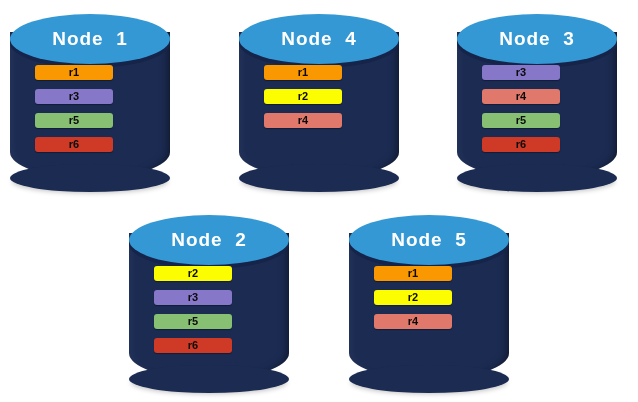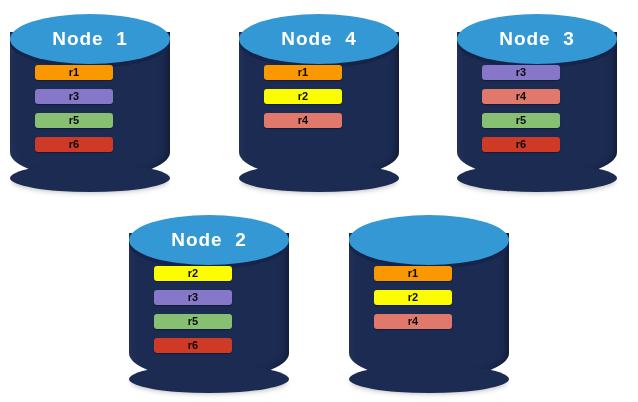--- a/index.html
+++ b/index.html
@@ -159,19 +159,20 @@
         <div class="replica" style="background: rgb(253, 253, 2);">r2</div>
         <div class="replica" style="background: rgb(135, 119, 200);">r3</div>
         <div class="replica" style="background: rgb(135, 192, 115);">r5</div>
         <div class="replica" style="background: rgb(206, 58, 37);">r6</div>
       </div>
     </div>
     <div class="node" style="left: 349px; top: 209px;">
       <div class="cyl-top-shade"></div>
       <div class="cyl-body" style="background: rgb(27, 43, 82);"></div>
       <div class="cyl-top" style="background: rgb(51, 152, 212);"></div>
+      <div class="node-label" style="color: rgb(255, 255, 255);">Node  5</div>
       <div class="replica-stack">
         <div class="replica" style="background: rgb(249, 152, 0);">r1</div>
         <div class="replica" style="background: rgb(253, 253, 2);">r2</div>
         <div class="replica" style="background: rgb(224, 121, 107);">r4</div>
       </div>
     </div>
   </div>
 
 </body></html>

